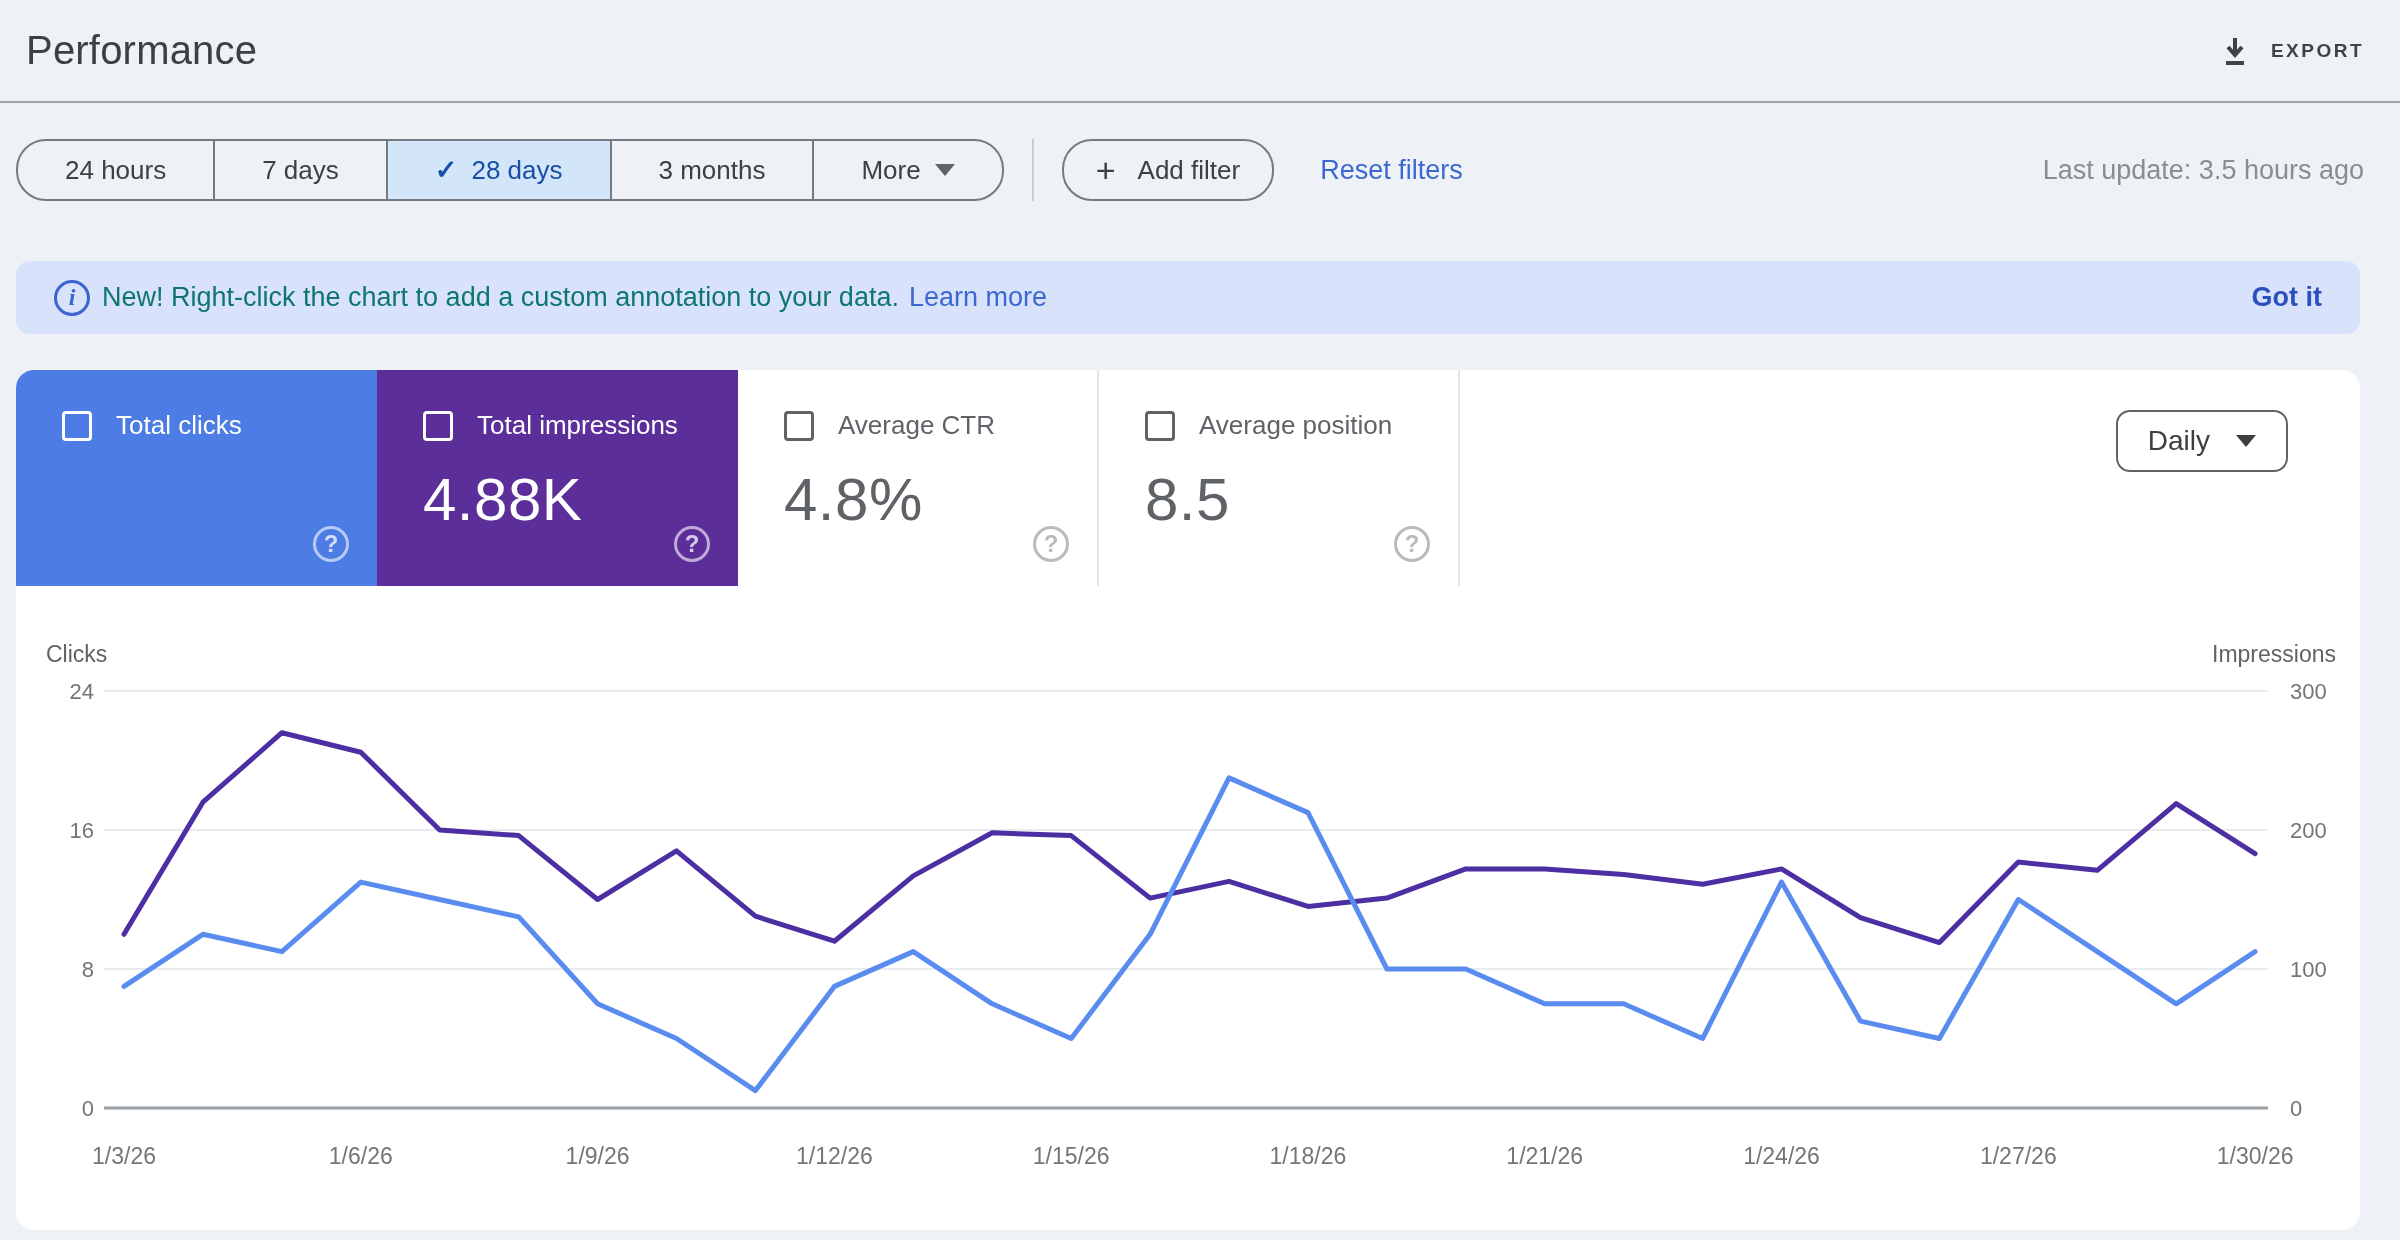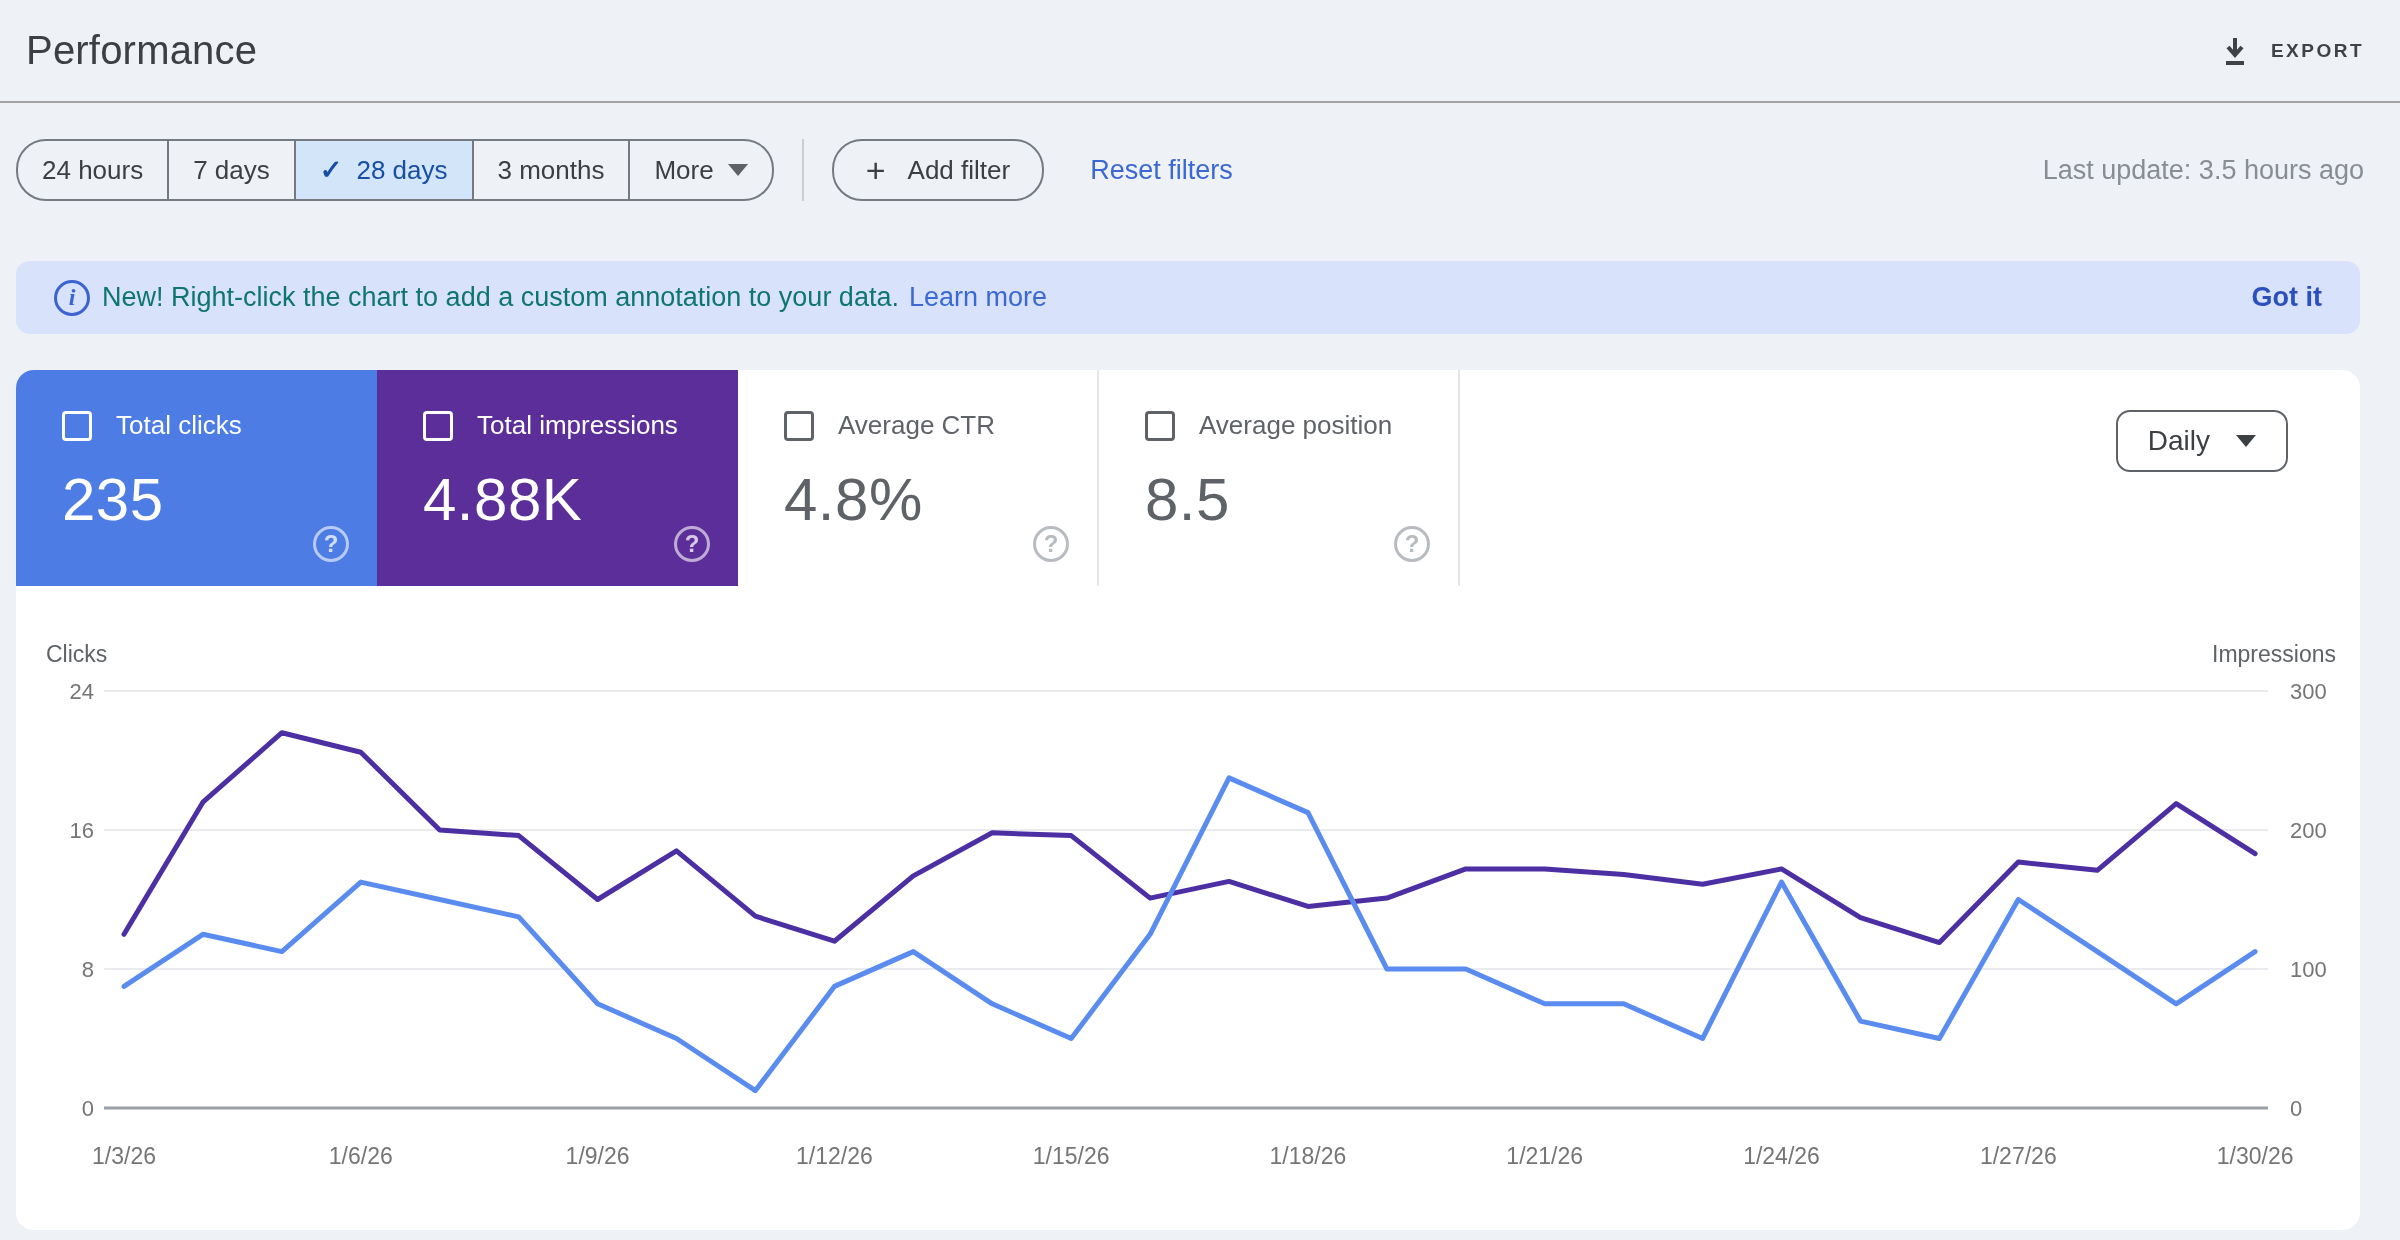--- a/index.html
+++ b/index.html
@@ -39,21 +39,21 @@
   .range-group {
     display: inline-flex;
     border: 2px solid #747a80;
     border-radius: 30px;
     overflow: hidden;
     height: 62px;
     background: transparent;
   }
   .chip {
     display: flex; align-items: center; gap: 14px;
-    padding: 0 24px;
+    padding: 0 47px;
     font-size: 26px; color: #3c4043;
     border-right: 2px solid #747a80;
     cursor: pointer; white-space: nowrap;
     background: transparent;
   }
   .chip:last-child { border-right: none; }
   .chip .chip-check { display: none; font-size: 27px; font-weight: 700; }
   .chip.selected { background: #d3e5f8; color: #174ea6; }
   .chip.selected .chip-check { display: inline; color: #174ea6; }
   .caret {
@@ -219,21 +219,20 @@
 </div>
 
 <div class="panel">
 
   <div class="cards-row">
     <div class="metric-card selected" style="background: rgb(77, 124, 228);">
       <div class="label-row">
         <span class="checkbox checked"></span>
         <span class="card-label">Total clicks</span>
       </div>
-      <div class="card-value">235</div>
       <div class="help-icon">?</div>
     </div>
 
     <div class="metric-card selected" style="background: rgb(92, 46, 153);">
       <div class="label-row">
         <span class="checkbox checked"></span>
         <span class="card-label">Total impressions</span>
       </div>
       <div class="card-value">4.88K</div>
       <div class="help-icon">?</div>

